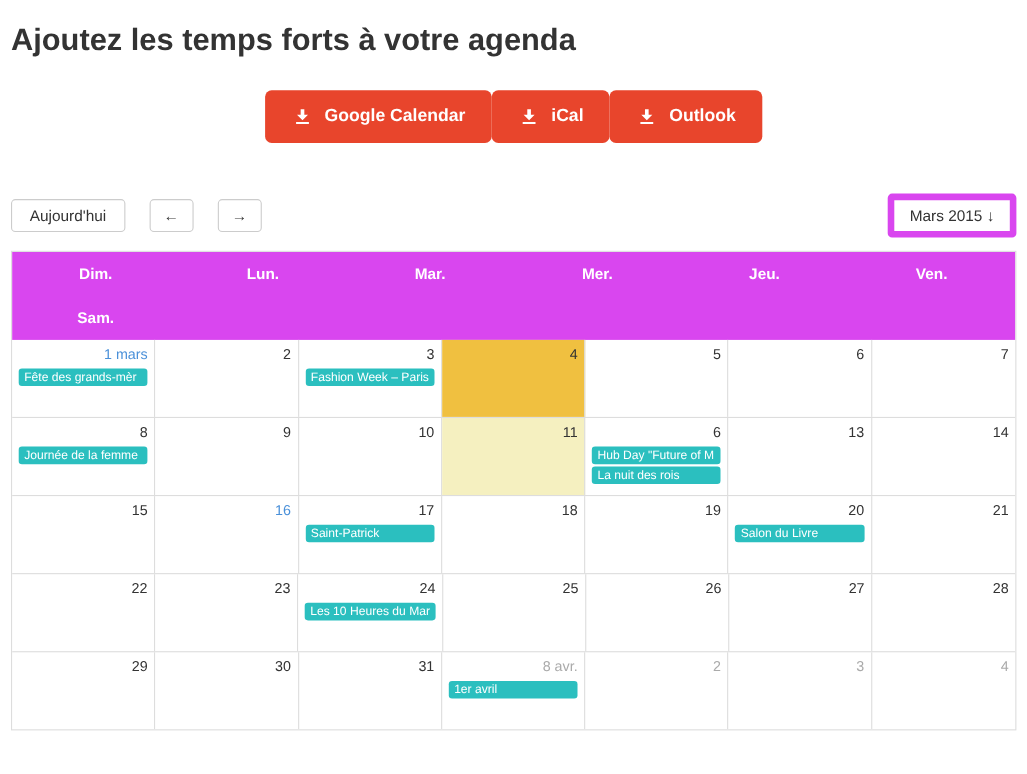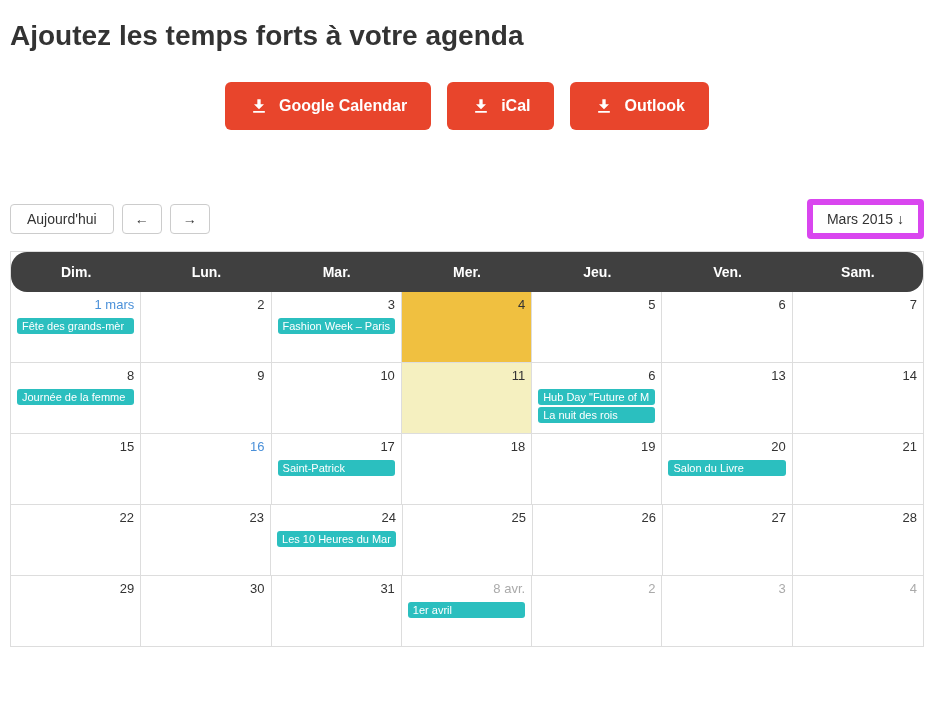--- a/index.html
+++ b/index.html
@@ -11,22 +11,21 @@
       text-align: left;
       font-size: 28px;
       font-weight: bold;
       color: #333;
       margin-bottom: 30px;
     }
 
     .buttons-row {
       display: flex;
       justify-content: center;
-      gap: 16px;
-      margin-bottom: 63px;
+      margin-bottom: 40px;
     }
 
     .cal-btn {
       background: #e8452c;
       color: #fff;
       border: none;
       border-radius: 6px;
       padding: 14px 24px;
       font-size: 16px;
       font-weight: bold;
@@ -43,21 +42,21 @@
     }
 
     .nav-row {
       display: flex;
       align-items: center;
       justify-content: space-between;
       margin-bottom: 0;
       padding: 6px 0;
     }
 
-    .nav-left { display: flex; align-items: center; gap: 8px; }
+    .nav-left { display: flex; align-items: center; gap: 22px; }
 
     .btn-today, .btn-nav {
       border: 1px solid #ccc;
       background: #fff;
       border-radius: 4px;
       padding: 6px 12px;
       cursor: pointer;
       font-size: 14px;
       color: #333;
     }
@@ -75,23 +74,22 @@
 
     .calendar-wrapper {
       border: 1px solid #ddd;
       border-radius: 0;
       overflow: hidden;
       margin-top: 6px;
     }
 
     .cal-header-row {
       display: grid;
-      grid-template-columns: repeat(7, 1fr);
-      background: #404040;
-      border-radius: 16px;
+      grid-template-columns: repeat(6, 1fr);
+      background: #d946ef;
     }
 
     .cal-header-cell {
       color: #fff;
       text-align: center;
       padding: 12px 4px;
       font-size: 14px;
       font-weight: bold;
     }
 

